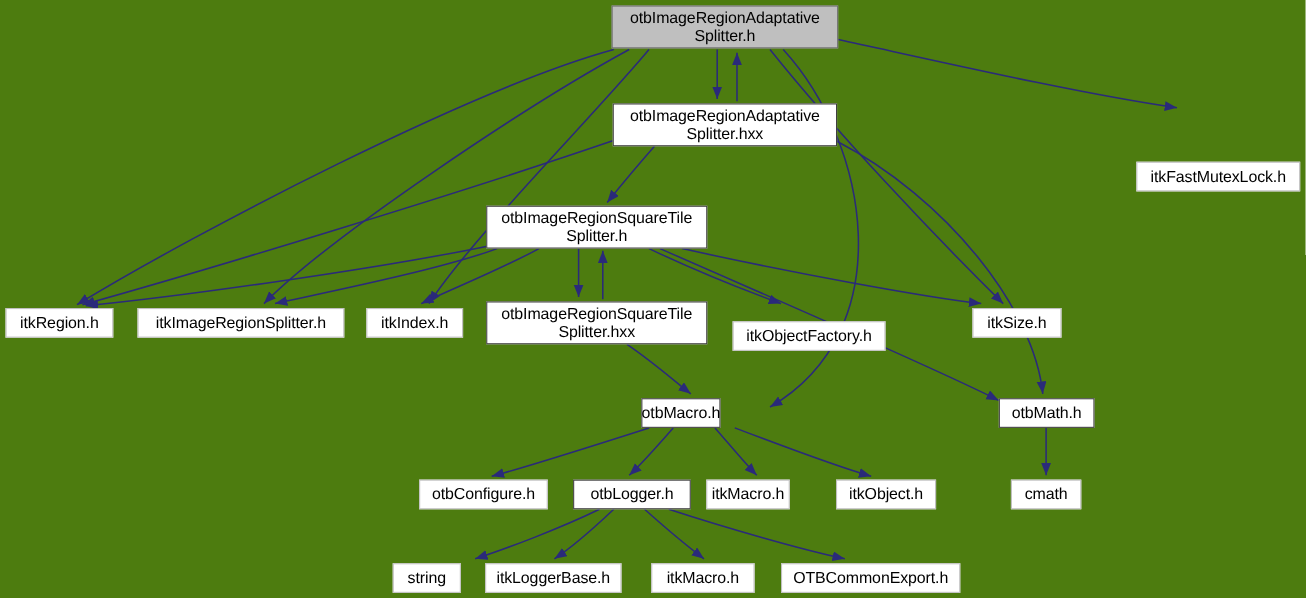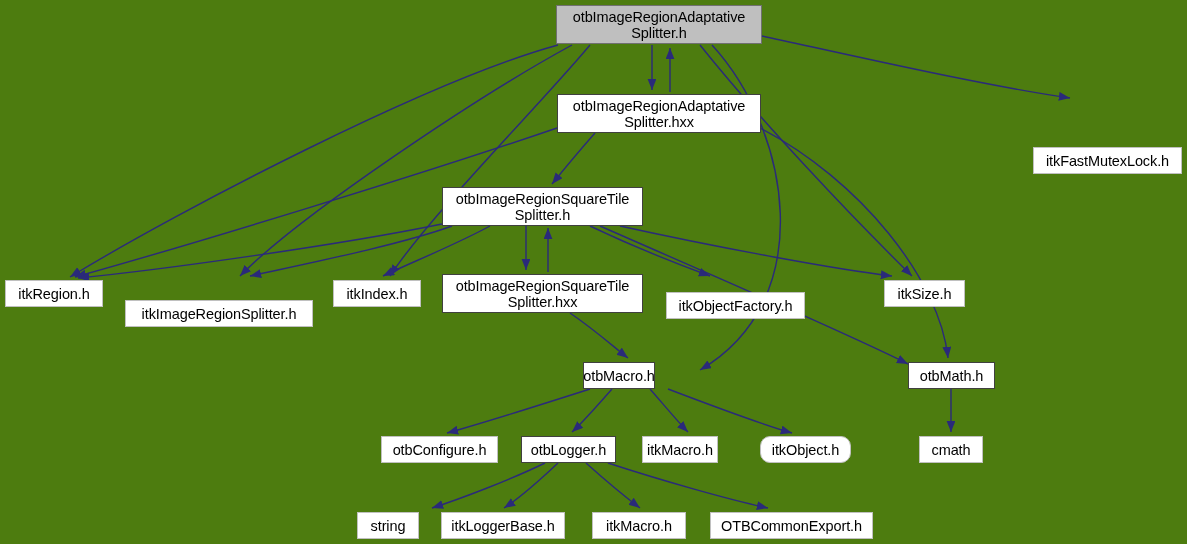--- a/index.html
+++ b/index.html
@@ -94,29 +94,29 @@
       <div class="node root" style="left: 556px; top: 5px; width: 206px; height: 39px;"><span>otbImageRegionAdaptative
 Splitter.h</span></div>
       <div class="node strong" style="left: 557px; top: 94px; width: 204px; height: 39px;"><span>otbImageRegionAdaptative
 Splitter.hxx</span></div>
       <div class="node strong" style="left: 442px; top: 187px; width: 201px; height: 39px;"><span>otbImageRegionSquareTile
 Splitter.h</span></div>
       <div class="node strong" style="left: 442px; top: 274px; width: 201px; height: 39px;"><span>otbImageRegionSquareTile
 Splitter.hxx</span></div>
       <div class="node" style="left: 1033px; top: 100px; width: 149px; height: 27px; margin-top: 47px;"><span>itkFastMutexLock.h</span></div>
       <div class="node" style="left: 5px; top: 280px; width: 98px; height: 27px;"><span>itkRegion.h</span></div>
-      <div class="node" style="left: 125px; top: 280px; width: 188px; height: 27px; margin-top: 20px;"><span>itkImageRegionSplitter.h</span></div>
+      <div class="node" style="left: 125px; top: 280px; width: 188px; height: 27px;"><span>itkImageRegionSplitter.h</span></div>
       <div class="node" style="left: 333px; top: 280px; width: 88px; height: 27px;"><span>itkIndex.h</span></div>
       <div class="node" style="left: 666px; top: 280px; width: 139px; height: 27px; margin-top: 12px;"><span>itkObjectFactory.h</span></div>
       <div class="node" style="left: 884px; top: 280px; width: 81px; height: 27px;"><span>itkSize.h</span></div>
       <div class="node strong" style="left: 583px; top: 362px; width: 72px; height: 27px;"><span>otbMacro.h</span></div>
       <div class="node strong" style="left: 908px; top: 362px; width: 87px; height: 27px;"><span>otbMath.h</span></div>
       <div class="node" style="left: 381px; top: 436px; width: 117px; height: 27px;"><span>otbConfigure.h</span></div>
-      <div class="node strong" style="left: 521px; top: 436px; width: 95px; height: 27px;"><span>otbLogger.h</span></div>
+      <div class="node strong" style="left: 521px; top: 436px; width: 107px; height: 27px;"><span>otbLogger.h</span></div>
       <div class="node" style="left: 642px; top: 436px; width: 76px; height: 27px;"><span>itkMacro.h</span></div>
-      <div class="node" style="left: 760px; top: 436px; width: 91px; height: 27px; border-radius: 10px;"><span>itkObject.h</span></div>
+      <div class="node" style="left: 760px; top: 436px; width: 91px; height: 27px;"><span>itkObject.h</span></div>
       <div class="node" style="left: 919px; top: 436px; width: 64px; height: 27px;"><span>cmath</span></div>
       <div class="node" style="left: 357px; top: 512px; width: 62px; height: 27px;"><span>string</span></div>
       <div class="node" style="left: 441px; top: 512px; width: 124px; height: 27px;"><span>itkLoggerBase.h</span></div>
       <div class="node" style="left: 592px; top: 512px; width: 94px; height: 27px;"><span>itkMacro.h</span></div>
       <div class="node" style="left: 710px; top: 512px; width: 163px; height: 27px;"><span>OTBCommonExport.h</span></div>
     </div>
 </div>
 
 </body></html>

